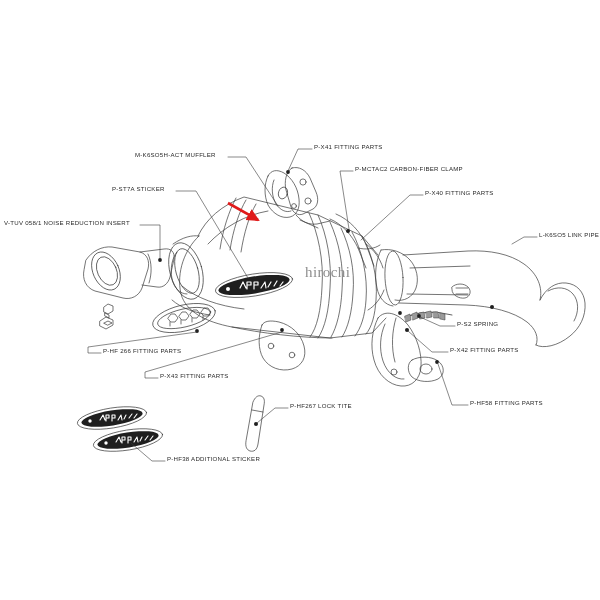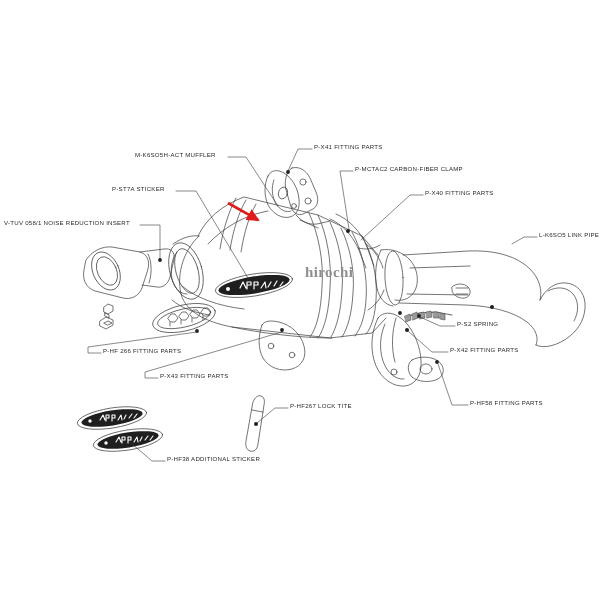--- a/index.html
+++ b/index.html
@@ -298,15 +298,15 @@
   <div class="label" style="left:470px; top:400px;">P-HF58  FITTING PARTS</div>
 
   <div class="label" style="left:103px; top:348px;">P-HF 266  FITTING PARTS</div>
 
   <div class="label" style="left:160px; top:373px;">P-X43  FITTING PARTS</div>
 
   <div class="label" style="left:290px; top:403px;">P-HF267  LOCK TITE</div>
 
   <div class="label" style="left:167px; top:456px;">P-HF38  ADDITIONAL STICKER</div>
 
-  <div class="watermark" style="left:305px; top:264px;font-weight:bold;">hirochi</div>
+  <div class="watermark" style="left:305px; top:264px;">hirochi</div>
 
 </div>
 
 </body></html>

